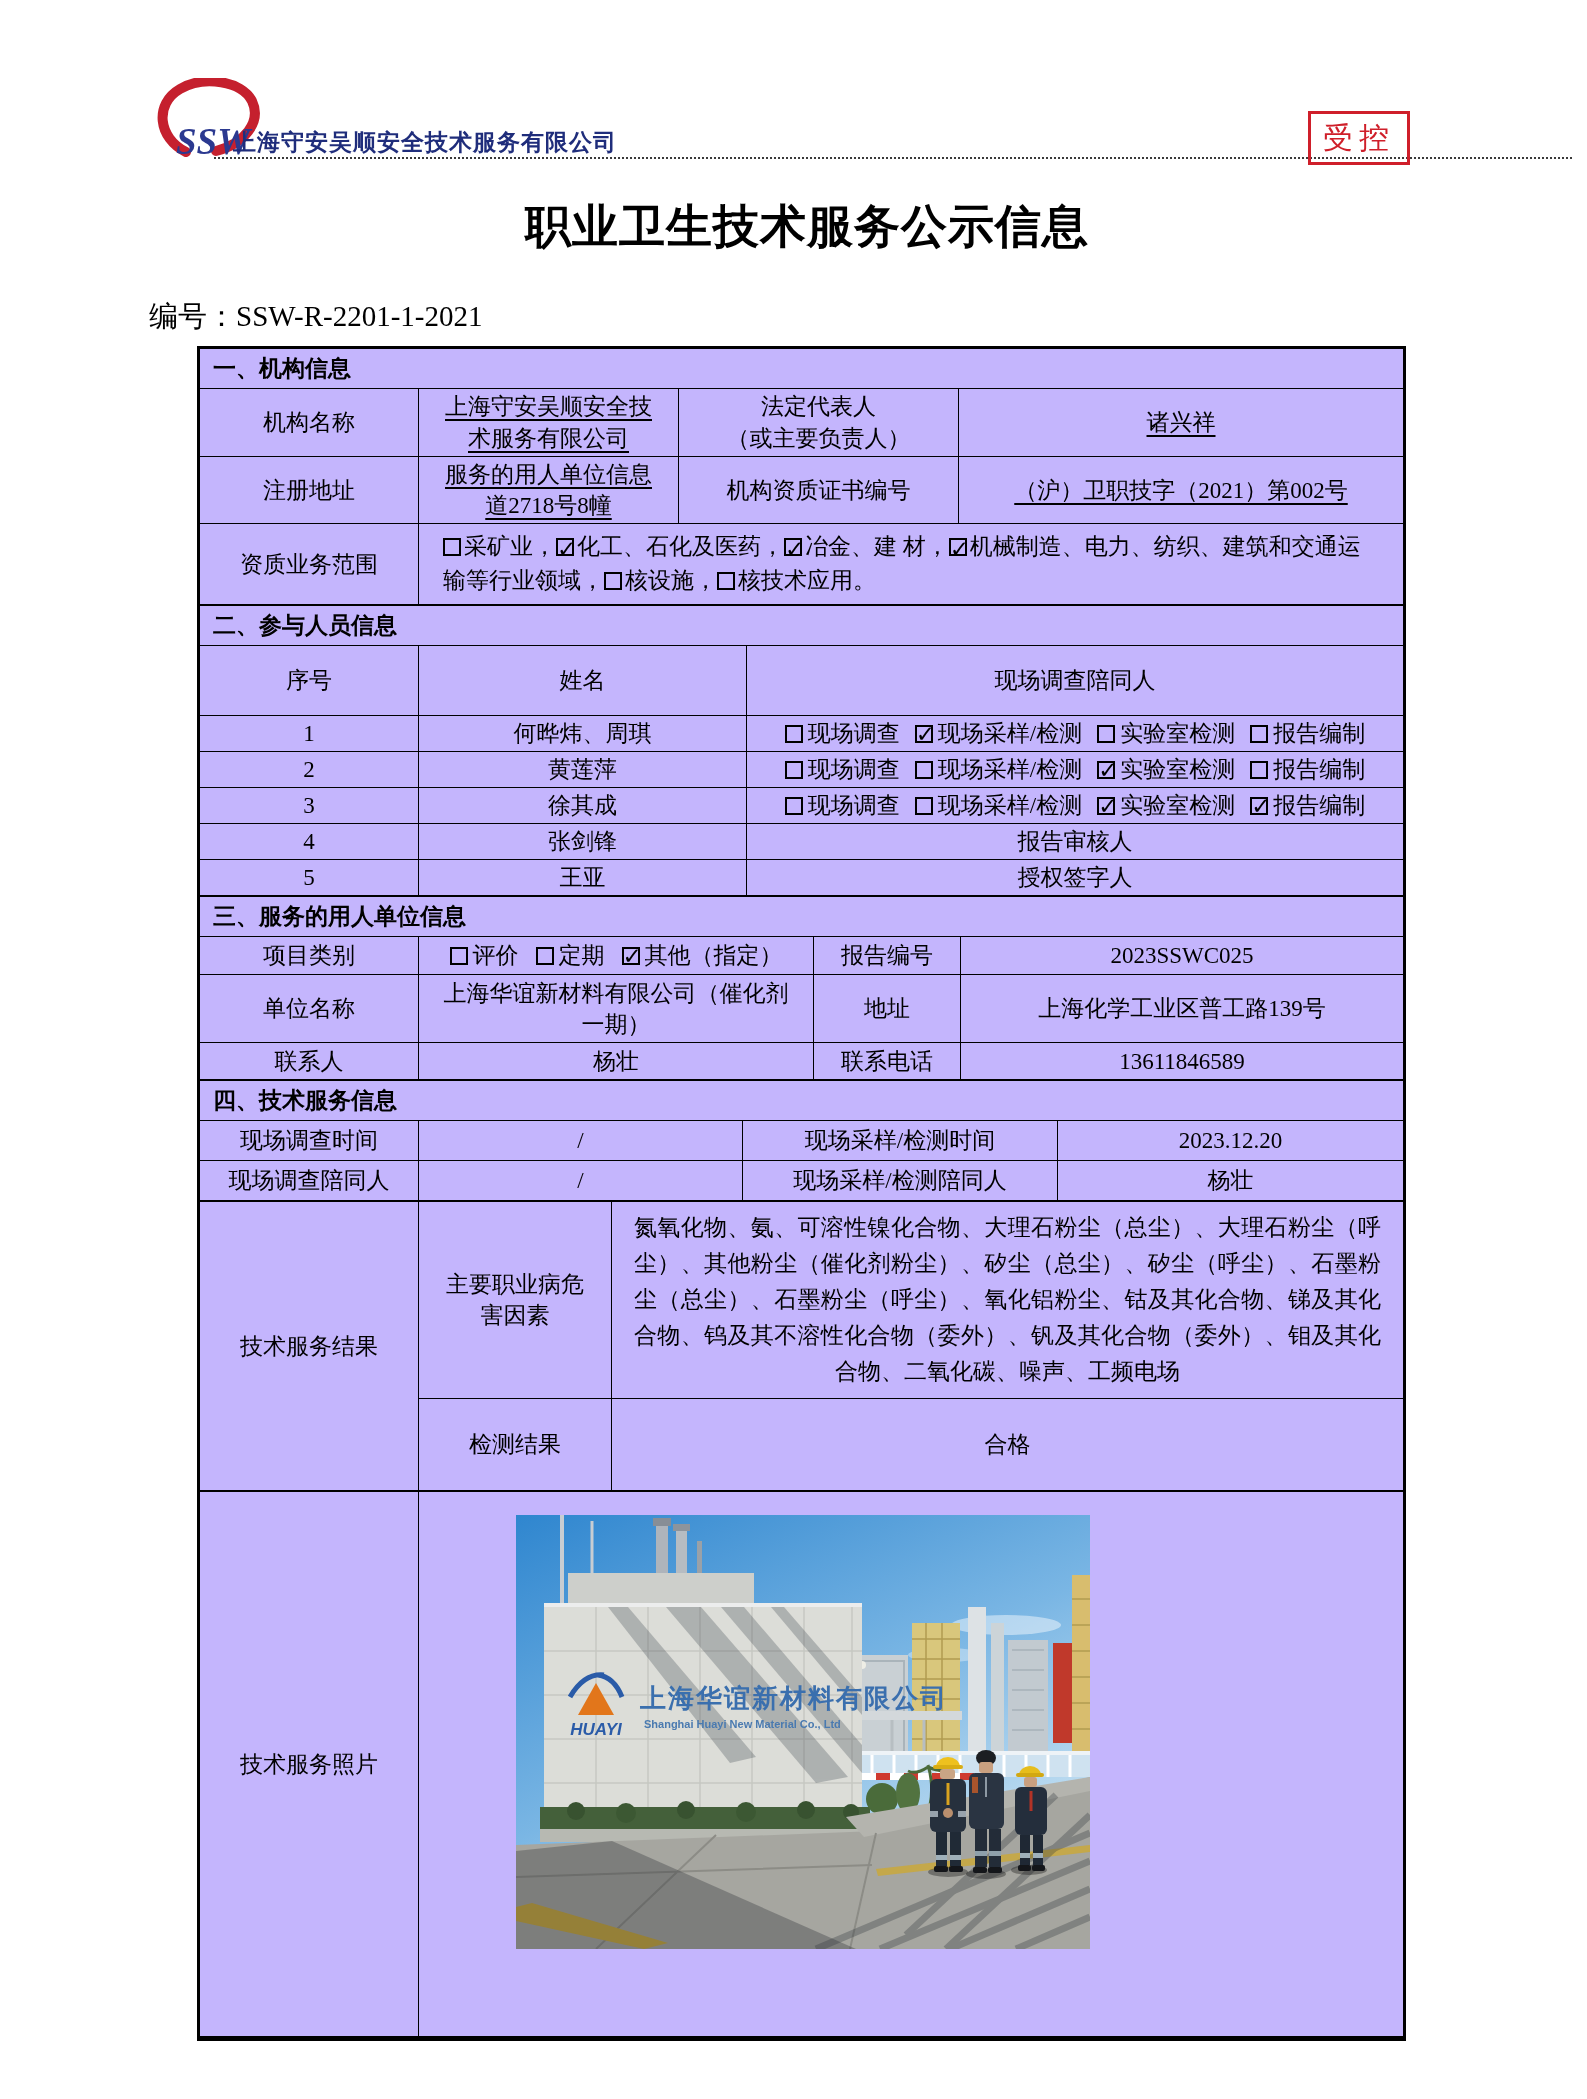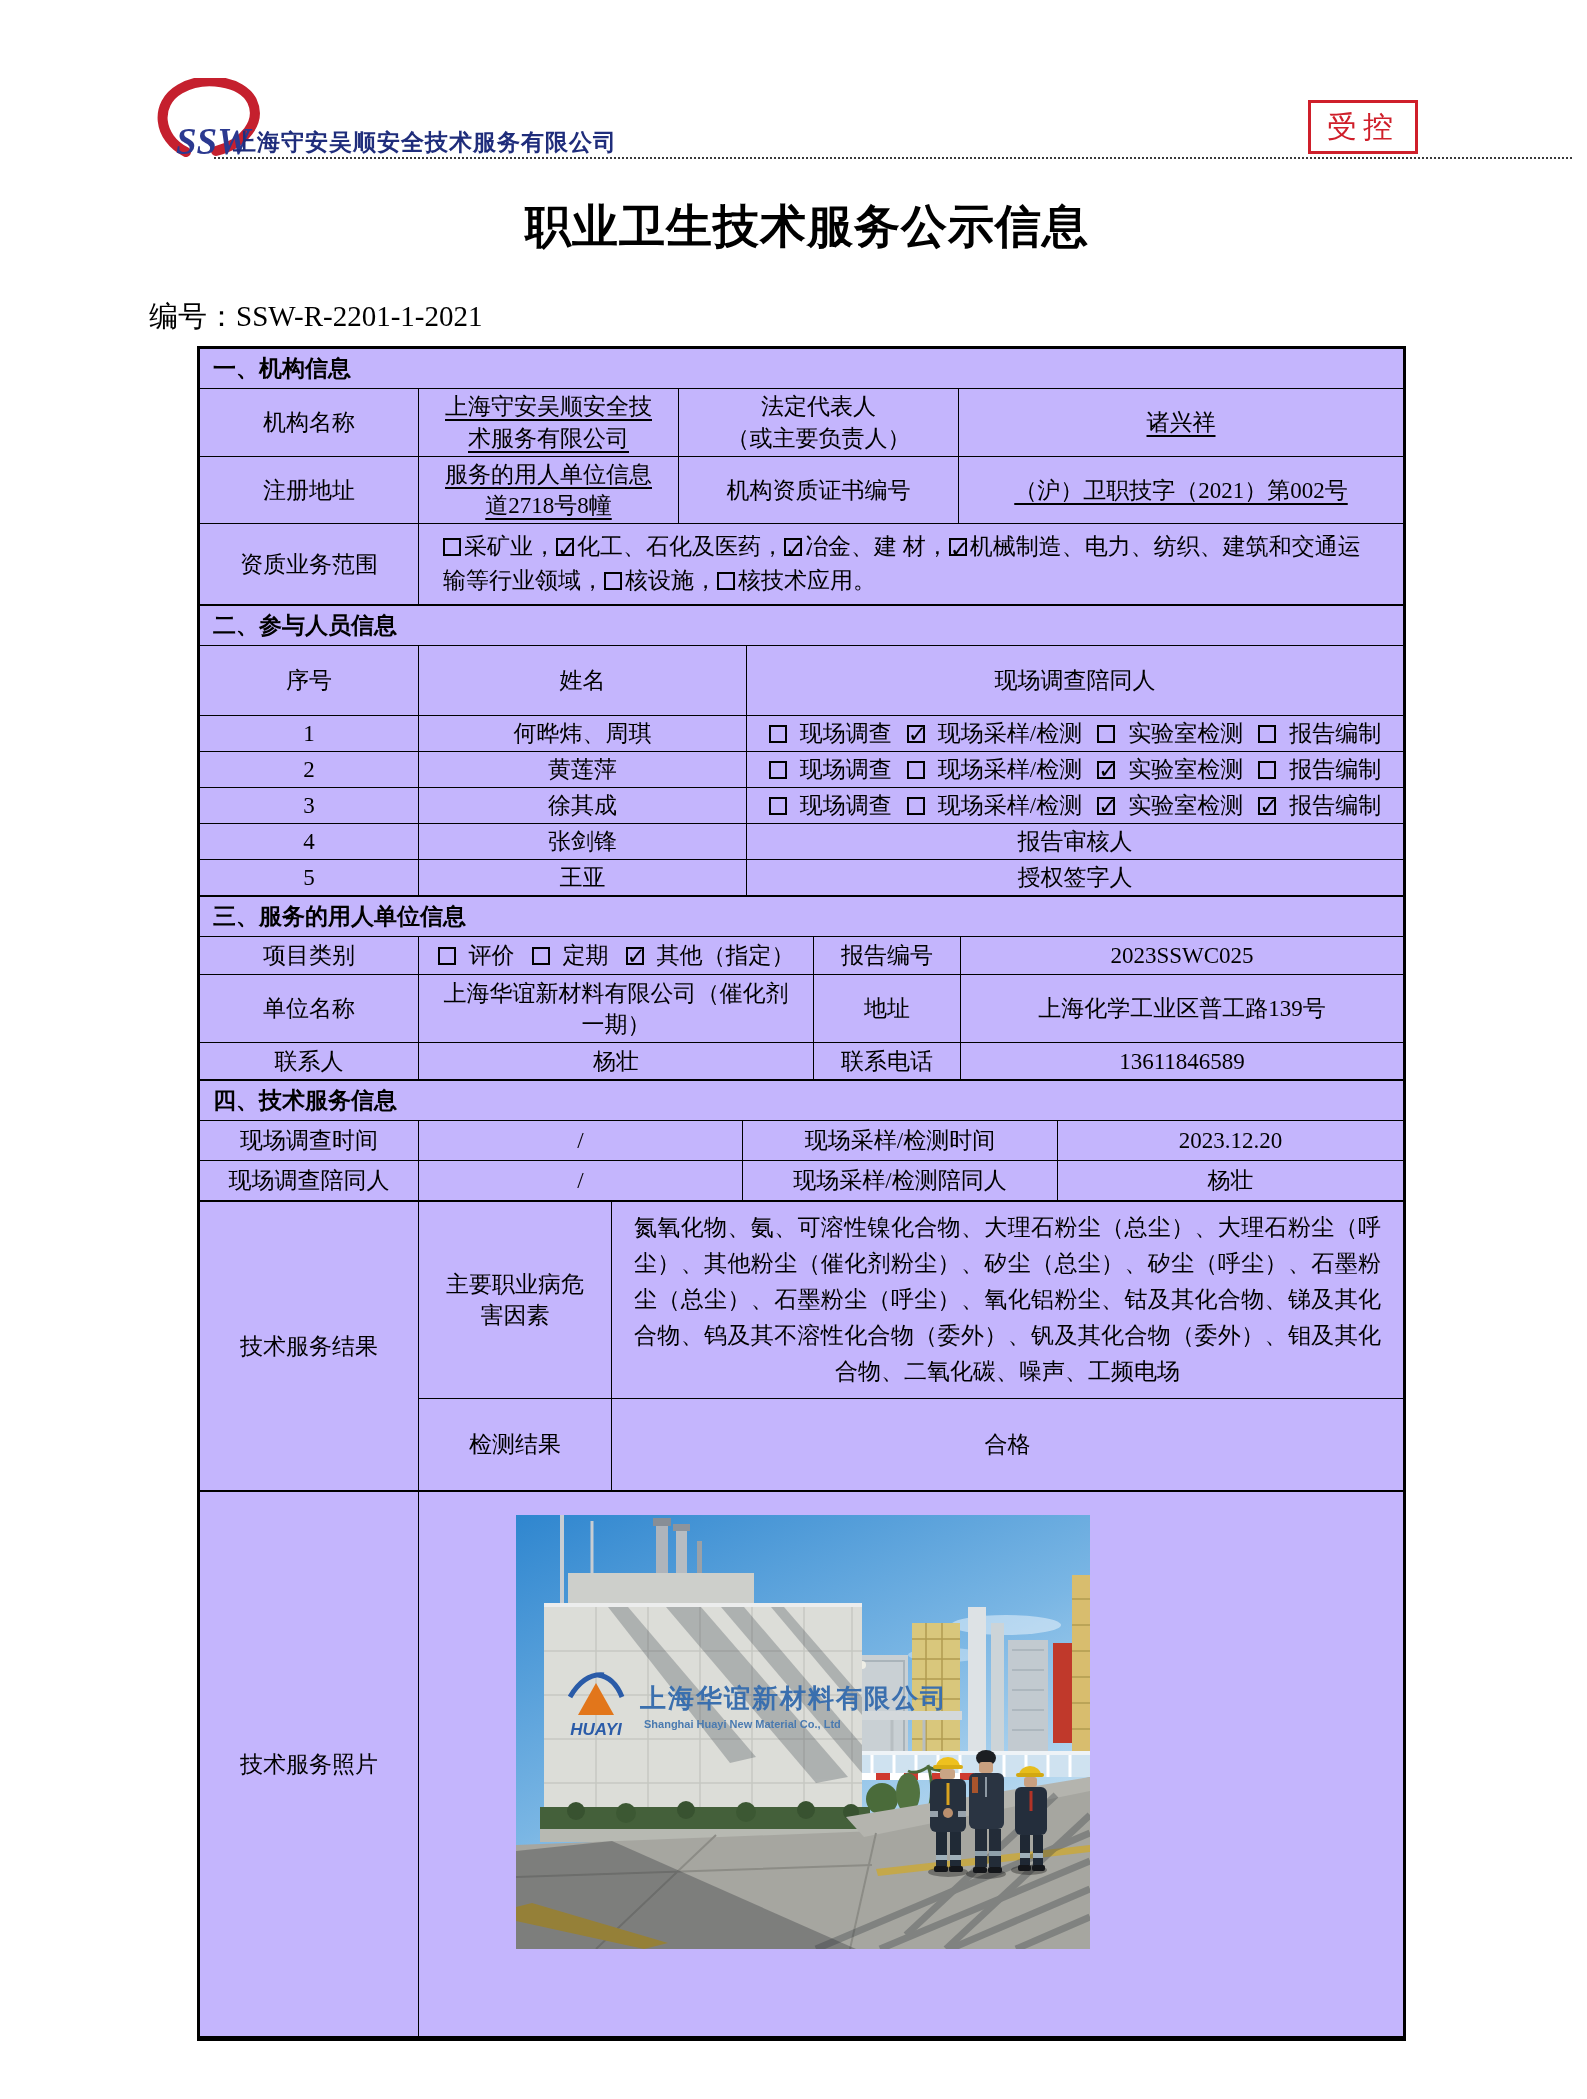--- a/index.html
+++ b/index.html
@@ -4,21 +4,21 @@
 <style>
   * { box-sizing: border-box; margin: 0; padding: 0; }
   body { background:#ffffff; font-family:"Liberation Serif","DejaVu Serif",serif; }
   .page { position:relative; width:1587px; height:2099px; background:#fff; overflow:hidden;border-radius:9px; }
 
   
   .logo-svg { position:absolute; left:146px; top:78px; }
   .company-name { position:absolute; left:233px; top:127px; font-family:"Liberation Sans","DejaVu Sans",sans-serif;
                   font-weight:700; font-size:23px; color:#1f2d7b; letter-spacing:1px; white-space:nowrap; }
   .dotline { position:absolute; left:214px; top:157px; width:1358px; border-top:2px dotted #3a3a3a; }
-  .stamp { position:absolute; left:1308px; top:100px; width:110px; height:54px; border:3px solid #cf1f2a;
+  .stamp { position:absolute; left:1308px; top:111px; width:102px; height:54px; border:3px solid #cf1f2a;
            color:#cf1f2a; font-size:30px; letter-spacing:6px; display:flex; align-items:center; justify-content:center; }
 
   .title { position:absolute; top:196px; left:0; width:100%; text-align:center;
            font-size:46px; font-weight:bold; letter-spacing:1px; color:#000;padding-left:27px; }
   .docno { position:absolute; top:297px; left:149px; font-size:29px; color:#000; }
 
   
   .doc-table { position:absolute; left:197px; top:346px; width:1209px;
                border:2px solid #000; border-bottom-width:4px; background:#c4b5fd; }
   table { width:100%; border-collapse:collapse; table-layout:fixed; }
@@ -31,21 +31,21 @@
   td.scope { text-align:left; padding:6px 24px; line-height:34px; }
   td.hazards { text-align:justify; text-align-last:center; padding:8px 22px; line-height:36px; }
   td.photo-cell { vertical-align:top; text-align:left; padding:0; }
 
   
   .cb { display:inline-block; width:18px; height:18px; border:2px solid #000;
         vertical-align:-2px; margin-right:3px; position:relative; }
   .cb.ck::after { content:"✓"; position:absolute; left:-1px; top:-8px; font-size:23px; font-weight:bold;
                   font-family:"DejaVu Sans",sans-serif; color:#000; }
   .svc { display:flex; justify-content:center; align-items:center; gap:15px; white-space:nowrap; }
-  .opt { display:inline-flex; align-items:center; gap:10px;font-family:Liberation Serif, serif; }
+  .opt { display:inline-flex; align-items:center; gap:2px;font-family:Liberation Serif, serif; }
   .photo-wrap { margin:23px 0 0 97px; width:574px; height:434px; }
 </style>
 </head>
 <body>
 
 <div class="page">
 
   <svg class="logo-svg" width="122" height="84" viewBox="0 0 122 84">
     <path d="M 40 74 C 12 60 8 26 34 11 C 58 -3 96 3 106 23 C 116 44 98 66 70 73" fill="none" stroke="#c5202e" stroke-width="10" stroke-linecap="round"></path>
     <text x="30" y="76" font-family="Liberation Serif, DejaVu Serif, serif" font-size="37" font-style="italic" font-weight="bold" fill="#2b3990">SSW</text>

